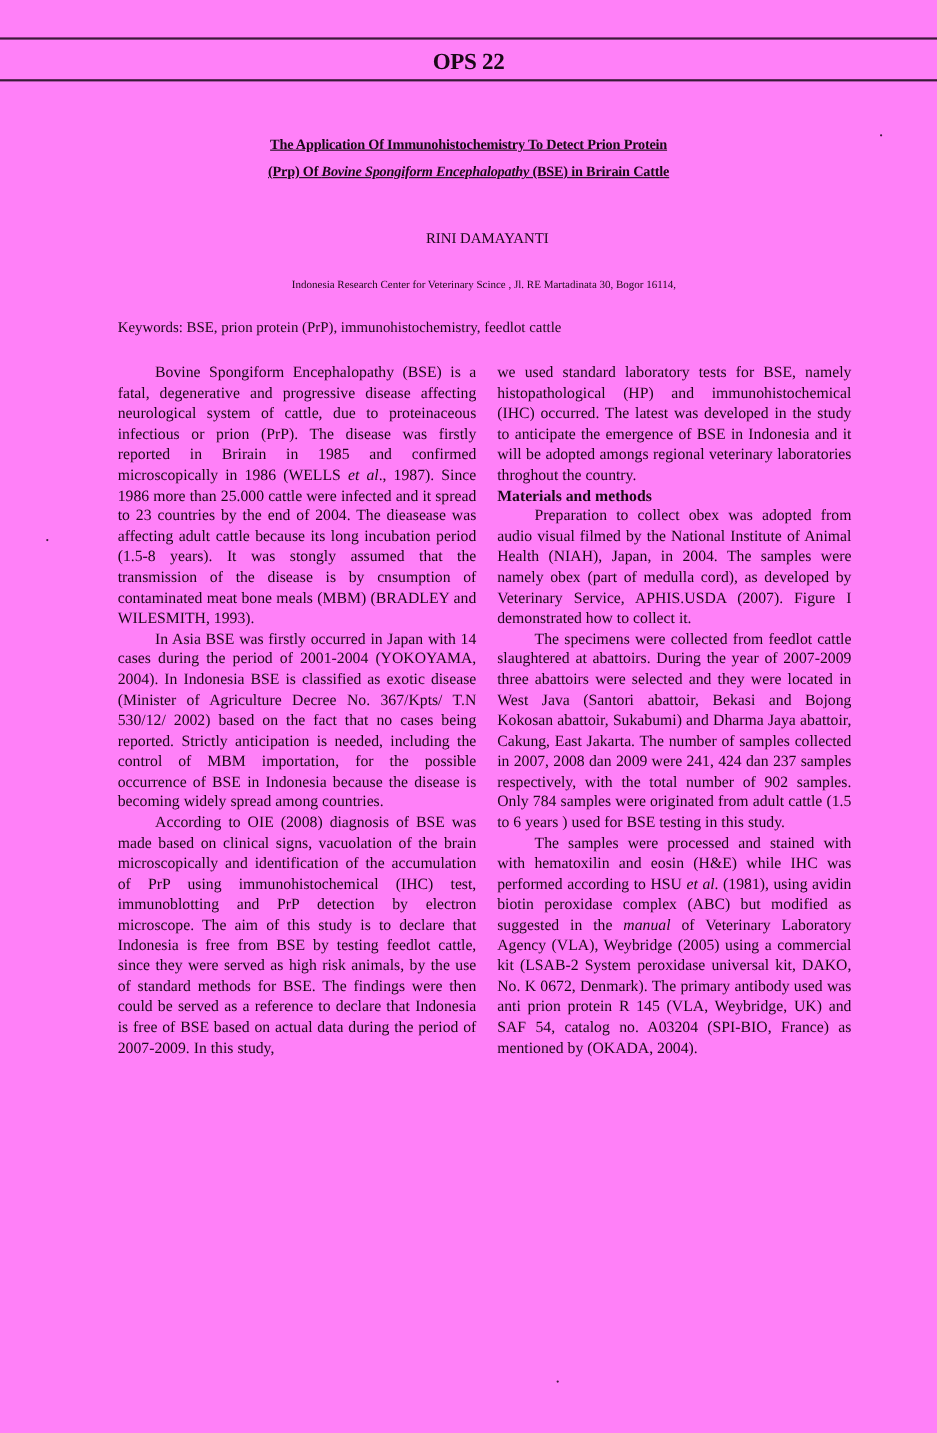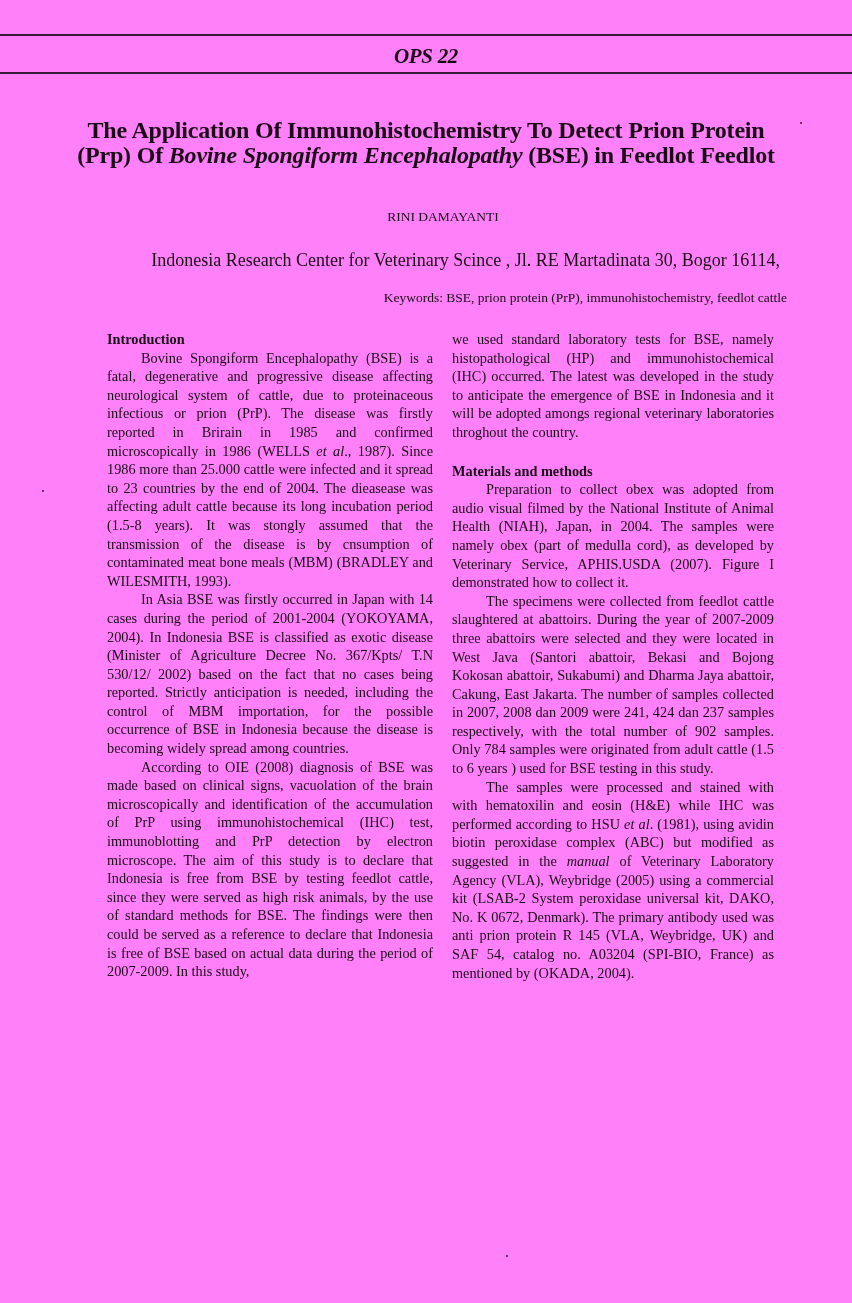--- a/index.html
+++ b/index.html
@@ -14,77 +14,74 @@
   .rule {
     position: absolute; left: 0; width: 852px; height: 2px;
     background: #3a1a38;
   }
   .rule.top { top: 34px; }
   .rule.bottom { top: 72px; }
   .header-label {
     position: absolute; top: 44px; left: 0; width: 852px;
     text-align: center; font-weight: bold; font-size: 21px;
     letter-spacing: -0.3px;
-    font-style: italic;
   }
   .title {
     position: absolute; top: 118px; left: 60px; width: 732px;
-    text-align: center; font-weight: bold; font-size: 24px;
-    line-height: 25px; letter-spacing: -0.2px;
+    text-align: center; font-weight: bold; font-size: 13px;
+    line-height: 25px; letter-spacing: -0.2px; text-decoration: underline;
   }
   .title i { font-style: italic; margin-top: 26px; }
   .author {
     position: absolute; top: 209px; left: 17px; width: 852px;
     text-align: center; font-size: 13.5px;
   }
   .affil {
     position: absolute; top: 251px; left: 100px; width: 680px;
-    text-align: right; font-size: 18px; line-height: 18px;
+    text-align: center; font-size: 10px; line-height: 18px;
   }
   .keywords {
     position: absolute; top: 290px; left: 107px; width: 680px;
     font-size: 13.5px;
-    text-align: right;
   }
   .col {
     position: absolute; top: 330px; width: 326px;
     font-size: 14.3px; line-height: 18.6px;
     text-align: justify;
   }
   .col.left { left: 107px; }
   .col.right { left: 452px; width: 322px; }
   .col h2 {
     font-size: 14.3px; font-weight: bold; margin: 0; line-height: 18.6px;
   }
   .col p { margin: 0; text-indent: 34px; }
-  .col h2.spaced { margin-top: 20px; }
+  .col h2.spaced { margin-top: 0; }
   .speck { position: absolute; width: 2px; height: 2px; background: #3a1a38; border-radius: 1px; }
 </style>
 </head>
 <body>
 
 <div class="rule top"></div>
 <div class="header-label">OPS 22</div>
 <div class="rule bottom"></div>
 
 <div class="title">
   <div>The Application Of Immunohistochemistry To Detect Prion Protein</div>
-  <div><span>(Prp) Of </span><i>Bovine Spongiform Encephalopathy</i><span> (BSE) in Feedlot Feedlot</span></div>
+  <div><span>(Prp) Of </span><i>Bovine Spongiform Encephalopathy</i><span> (BSE) in Brirain Cattle</span></div>
 </div>
 
 <div class="author">RINI DAMAYANTI</div>
 
 <div class="affil">
   <div>Indonesia Research Center for Veterinary Scince , Jl. RE Martadinata 30, Bogor 16114,</div>
 </div>
 
 <div class="keywords">Keywords: BSE, prion protein (PrP), immunohistochemistry, feedlot cattle</div>
 
 <div class="col left">
-  <h2>Introduction</h2>
   <p><span>Bovine Spongiform Encephalopathy (BSE) is a fatal, degenerative and progressive disease affecting neurological system of cattle, due to proteinaceous infectious or prion (PrP). The disease was firstly reported in Brirain in 1985 and confirmed microscopically in 1986 (WELLS </span><i>et al</i><span>., 1987). Since 1986 more than 25.000 cattle were infected and it spread to 23 countries by the end of 2004. The dieasease was affecting adult cattle because its long incubation period (1.5-8 years). It was stongly assumed that the transmission of the disease is by cnsumption of contaminated meat bone meals (MBM) (BRADLEY and WILESMITH, 1993).</span></p>
   <p>In Asia BSE was firstly occurred in Japan with 14 cases during the period of 2001-2004 (YOKOYAMA, 2004). In Indonesia BSE is classified as exotic disease (Minister of Agriculture Decree No. 367/Kpts/ T.N 530/12/ 2002) based on the fact that no cases being reported. Strictly anticipation is needed, including the control of MBM importation, for the possible occurrence of BSE in Indonesia because the disease is becoming widely spread among countries.</p>
   <p>According to OIE (2008) diagnosis of BSE was made based on clinical signs, vacuolation of the brain microscopically and identification of the accumulation of PrP using immunohistochemical (IHC) test, immunoblotting and PrP detection by electron microscope. The aim of this study is to declare that Indonesia is free from BSE by testing feedlot cattle, since they were served as high risk animals, by the use of standard methods for BSE. The findings were then could be served as a reference to declare that Indonesia is free of BSE based on actual data during the period of 2007-2009. In this study,</p>
 </div>
 
 <div class="col right">
   <p style="text-indent:0">we used standard laboratory tests for BSE, namely histopathological (HP) and immunohistochemical (IHC) occurred. The latest was developed in the study to anticipate the emergence of BSE in Indonesia and it will be adopted amongs regional veterinary laboratories throghout the country.</p>
   <h2 class="spaced">Materials and methods</h2>
   <p>Preparation to collect obex was adopted from audio visual filmed by the National Institute of Animal Health (NIAH), Japan, in 2004. The samples were namely obex (part of medulla cord), as developed by Veterinary Service, APHIS.USDA (2007). Figure I demonstrated how to collect it.</p>
   <p>The specimens were collected from feedlot cattle slaughtered at abattoirs. During the year of 2007-2009 three abattoirs were selected and they were located in West Java (Santori abattoir, Bekasi and Bojong Kokosan abattoir, Sukabumi) and Dharma Jaya abattoir, Cakung, East Jakarta. The number of samples collected in 2007, 2008 dan 2009 were 241, 424 dan 237 samples respectively, with the total number of 902 samples. Only 784 samples were originated from adult cattle (1.5 to 6 years ) used for BSE testing in this study.</p>

